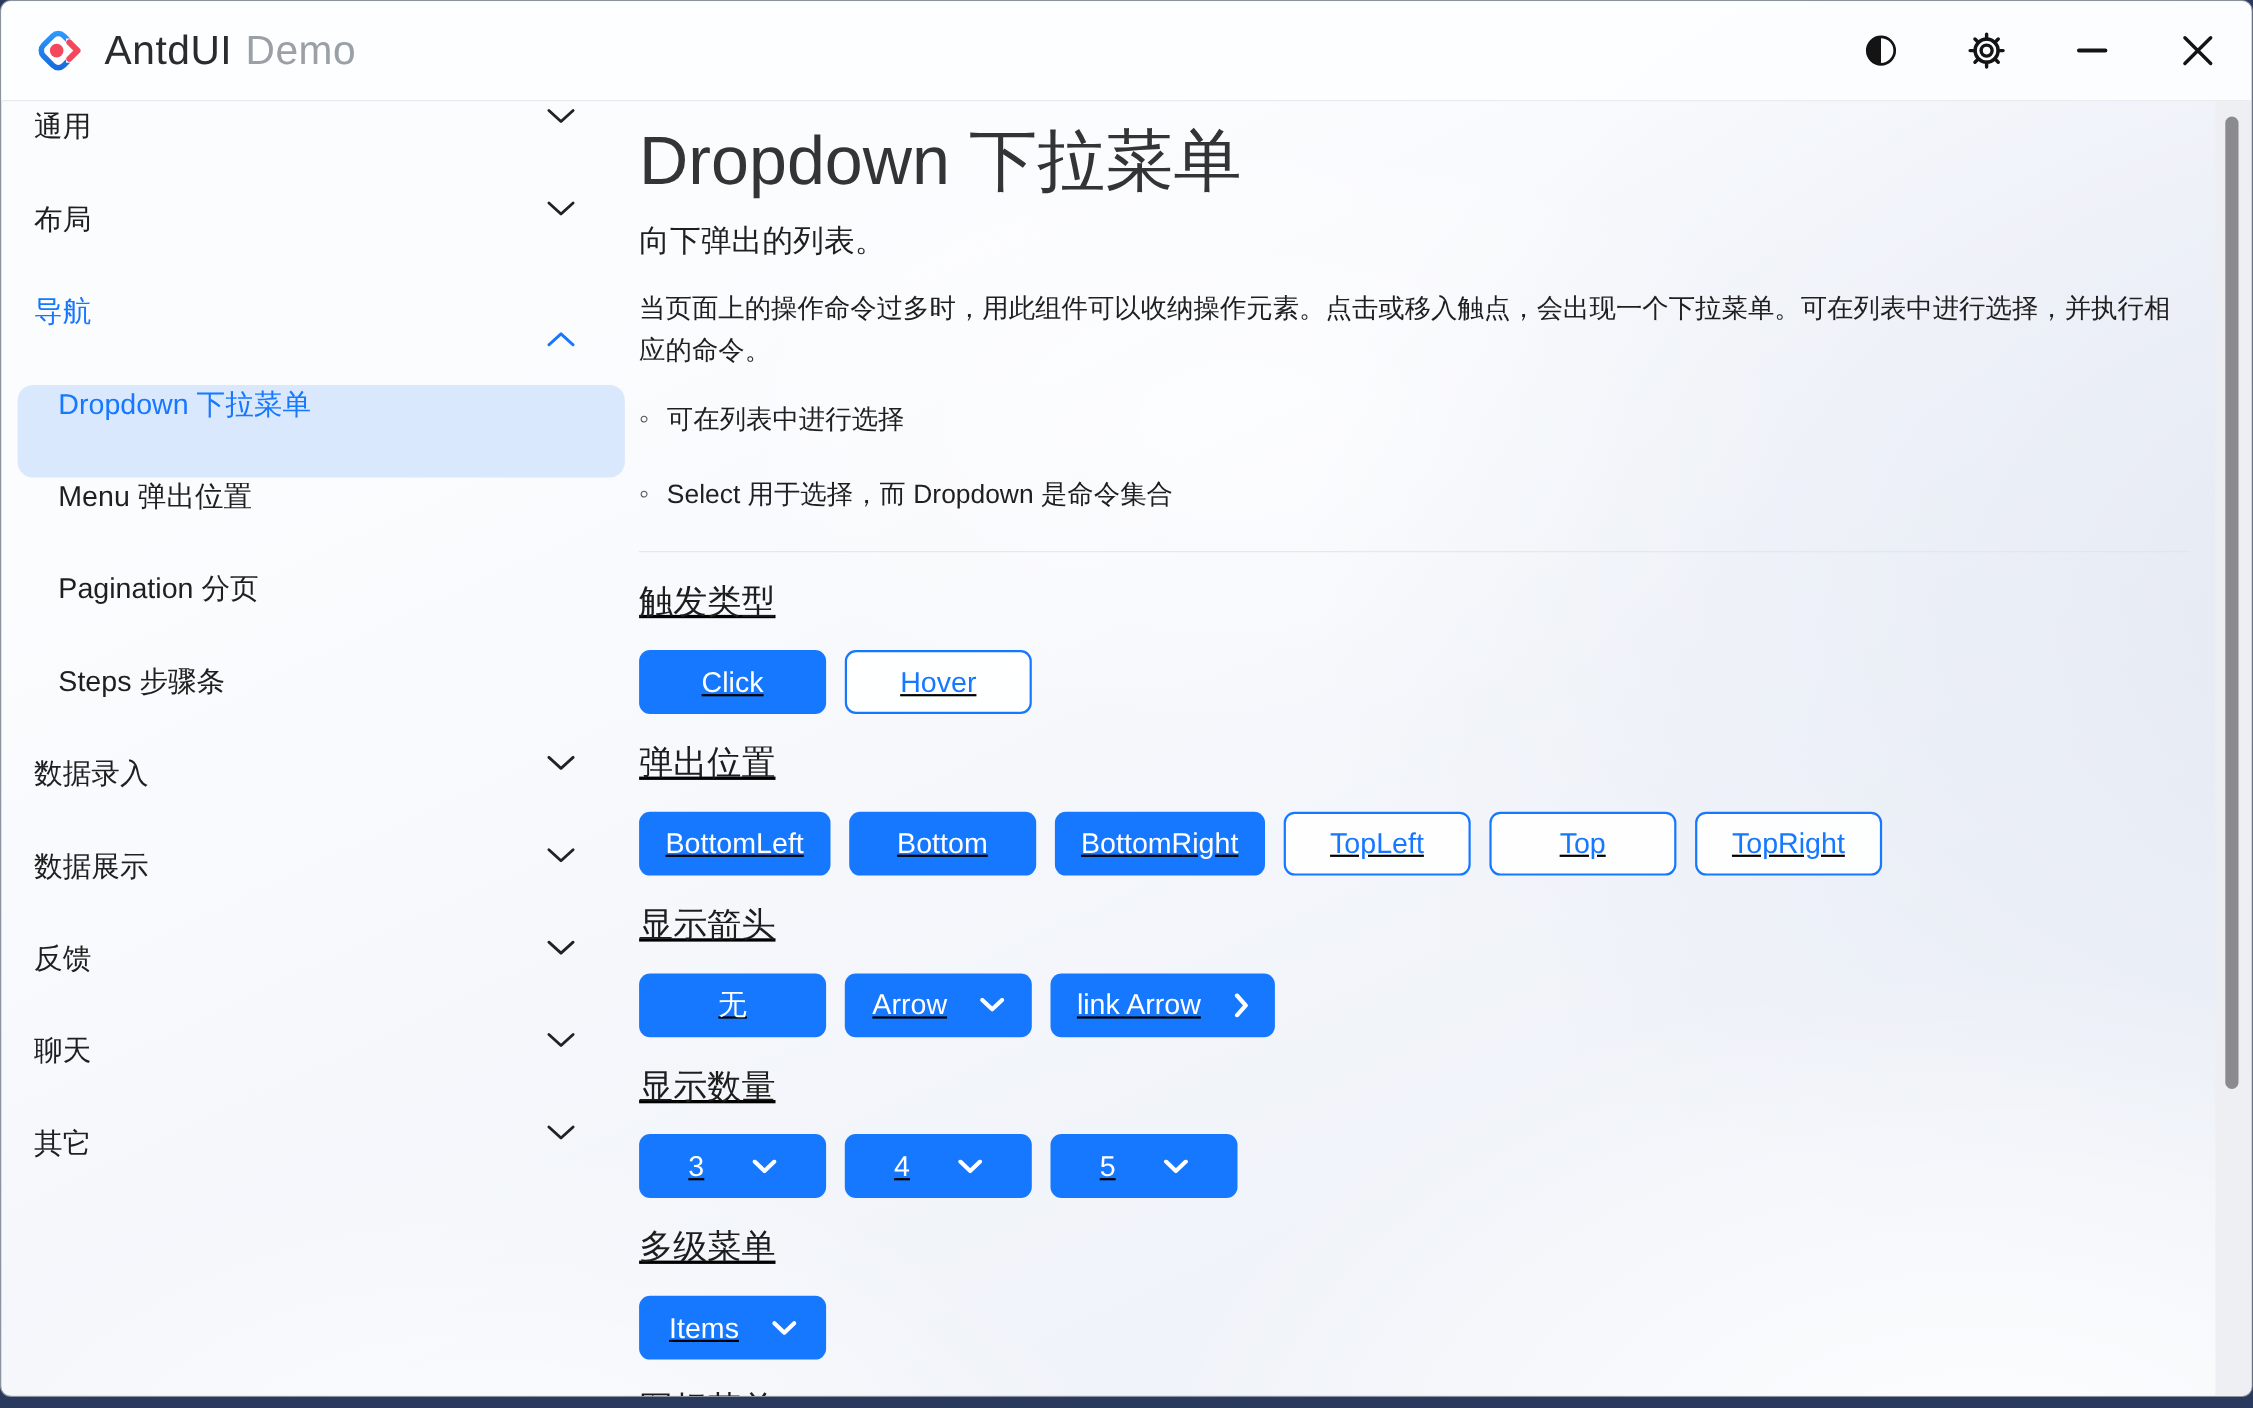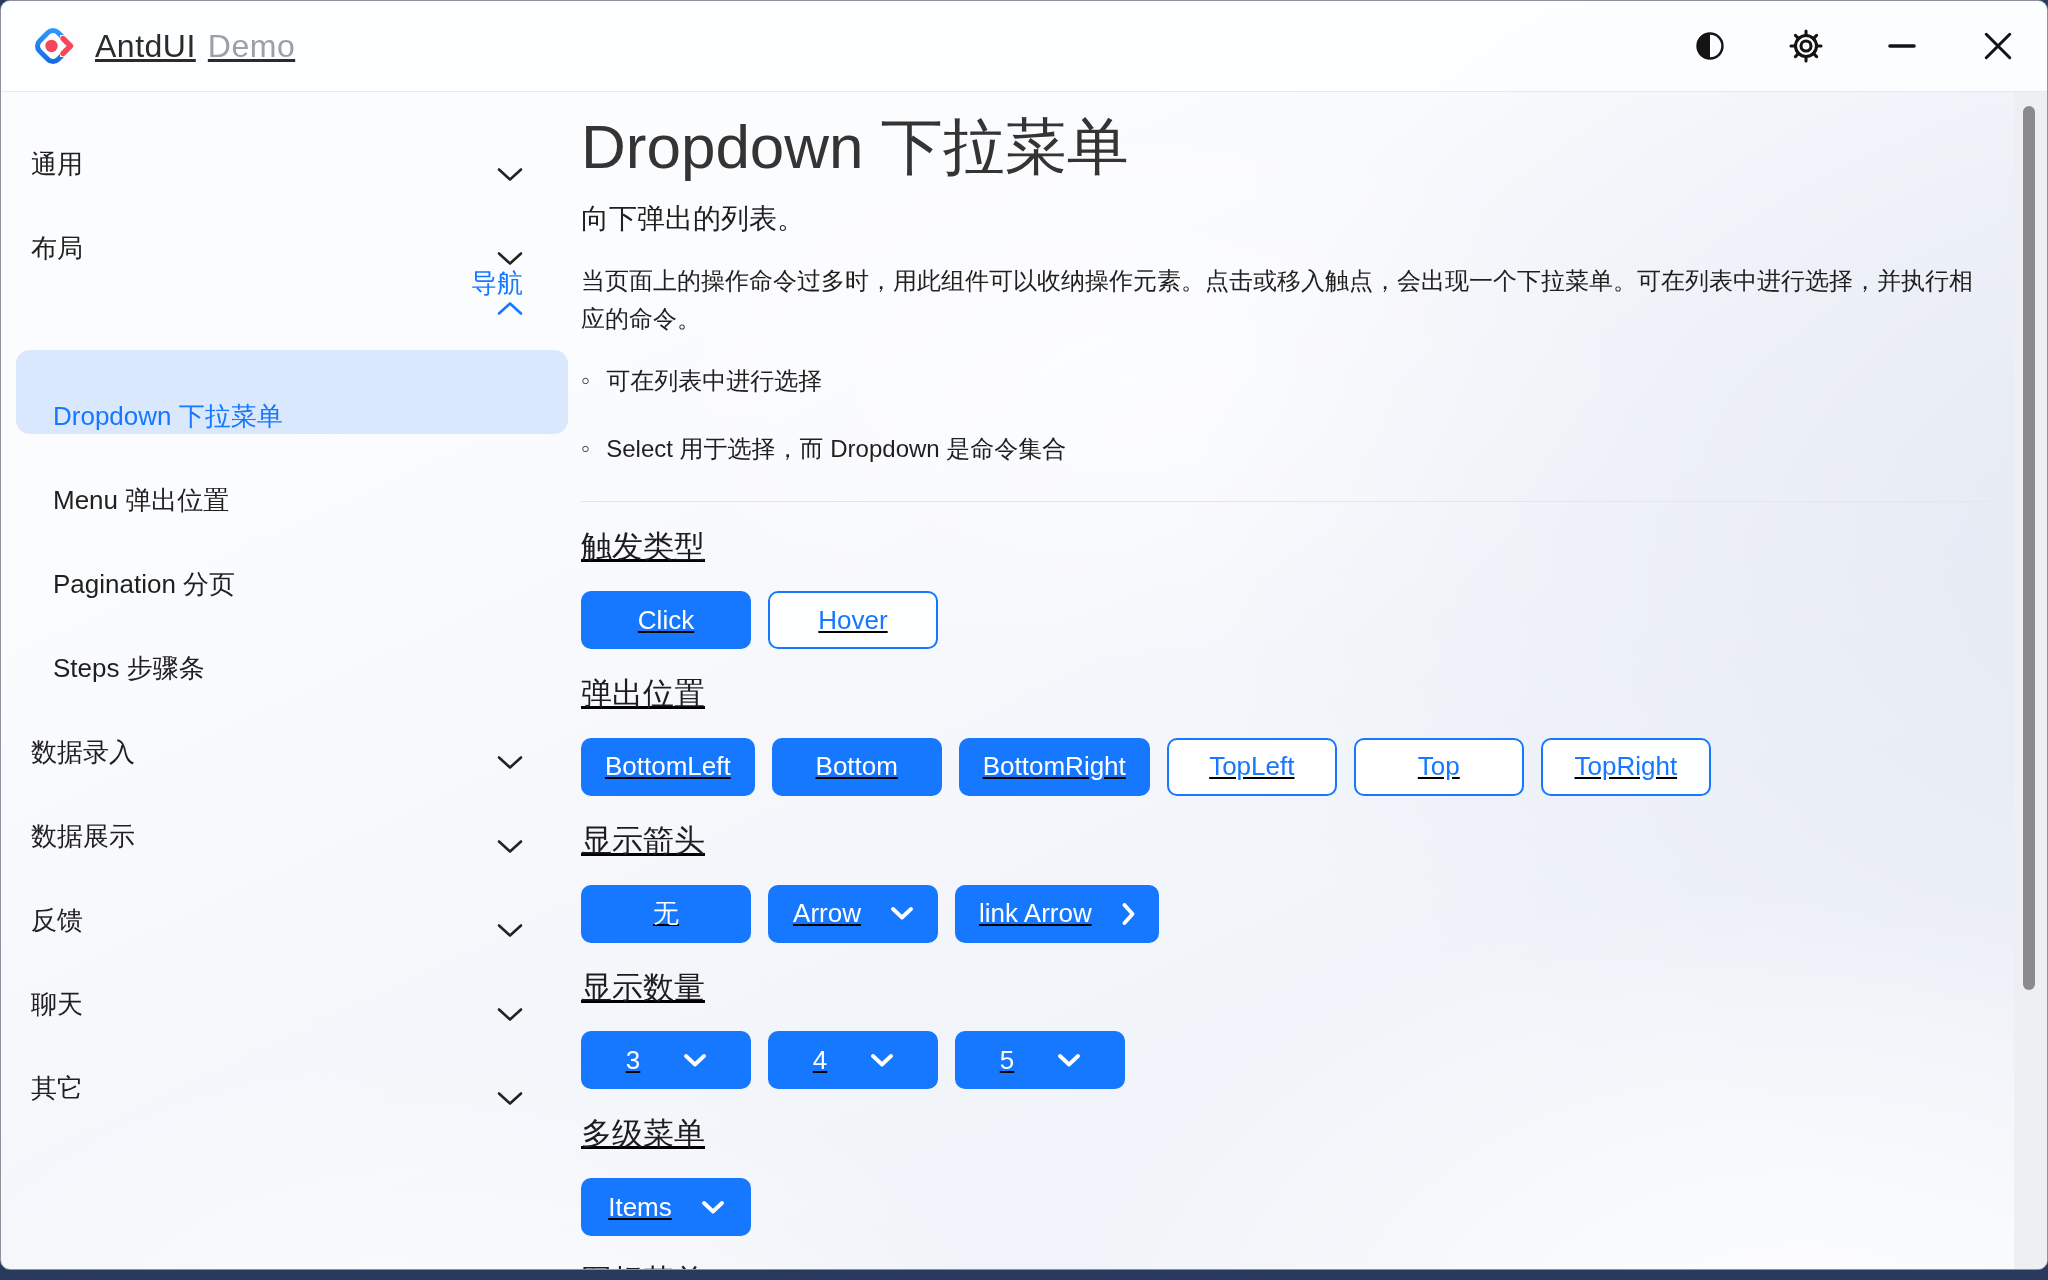--- a/index.html
+++ b/index.html
@@ -13,32 +13,32 @@
       radial-gradient(1000px 650px at 22% 112%, rgba(255,255,255,.85) 0%, rgba(255,255,255,0) 60%),
       radial-gradient(1700px 1100px at 112% 42%, rgba(226,231,242,.9) 0%, rgba(226,231,242,0) 65%),
       radial-gradient(900px 500px at 55% 30%, rgba(255,255,255,.6) 0%, rgba(255,255,255,0) 60%),
       linear-gradient(155deg, #fbfcfe 25%, #f0f3f9 75%);
   }
 
   
   .titlebar { height:90px; display:flex; align-items:center; padding:0 0 0 28px;
     background:rgba(253,254,255,.85); border-bottom:1px solid #e7e9ee; }
   .logo { width:48px; height:48px; margin-right:18px; flex:none; }
-  .app-title { font-size:32px; color:#2b2b2b; letter-spacing:.5px;text-decoration:underline; }
+  .app-title { font-size:37px; color:#2b2b2b; letter-spacing:.5px; }
   .app-title .secondary { color:#9aa0a6; margin-left:12px; }
   .tb-actions { margin-left:auto; display:flex; align-items:center; gap:46px; padding-right:24px; }
   .tb-btn { width:50px; height:50px; display:flex; align-items:center; justify-content:center;
     background:none; border:none; padding:0; cursor:default; }
 
   
   .main { display:flex; height:calc(100% - 91px); position:relative; }
 
   
   .sidebar { width:580px; flex:none; padding-top:6px; }
-  .nav-row { height:84px; display:flex; align-items:flex-end;
+  .nav-row { height:84px; display:flex; align-items:flex-start;
     margin:0 13px 0 15px; padding:0 45px 0 15px; font-size:26px; color:#1f1f1f; border-radius:14px; }
   .nav-row .chev-icon { margin-left:auto; display:flex; }
   .nav-row.sub { padding-left:37px; }
   .nav-row.active-cat { color:#1677ff;flex-direction:column; }
   .nav-row.selected { background:#d9e8fc; color:#1677ff; }
 
   
   .content { flex:1; padding:0 56px 0 0; position:relative; }
   h1.page-title { margin:16px 0 0; font-size:62px; font-weight:400; color:#343434; line-height:1.25; }
   .subtitle { margin-top:14px; font-size:28px; color:#1f1f1f; }

